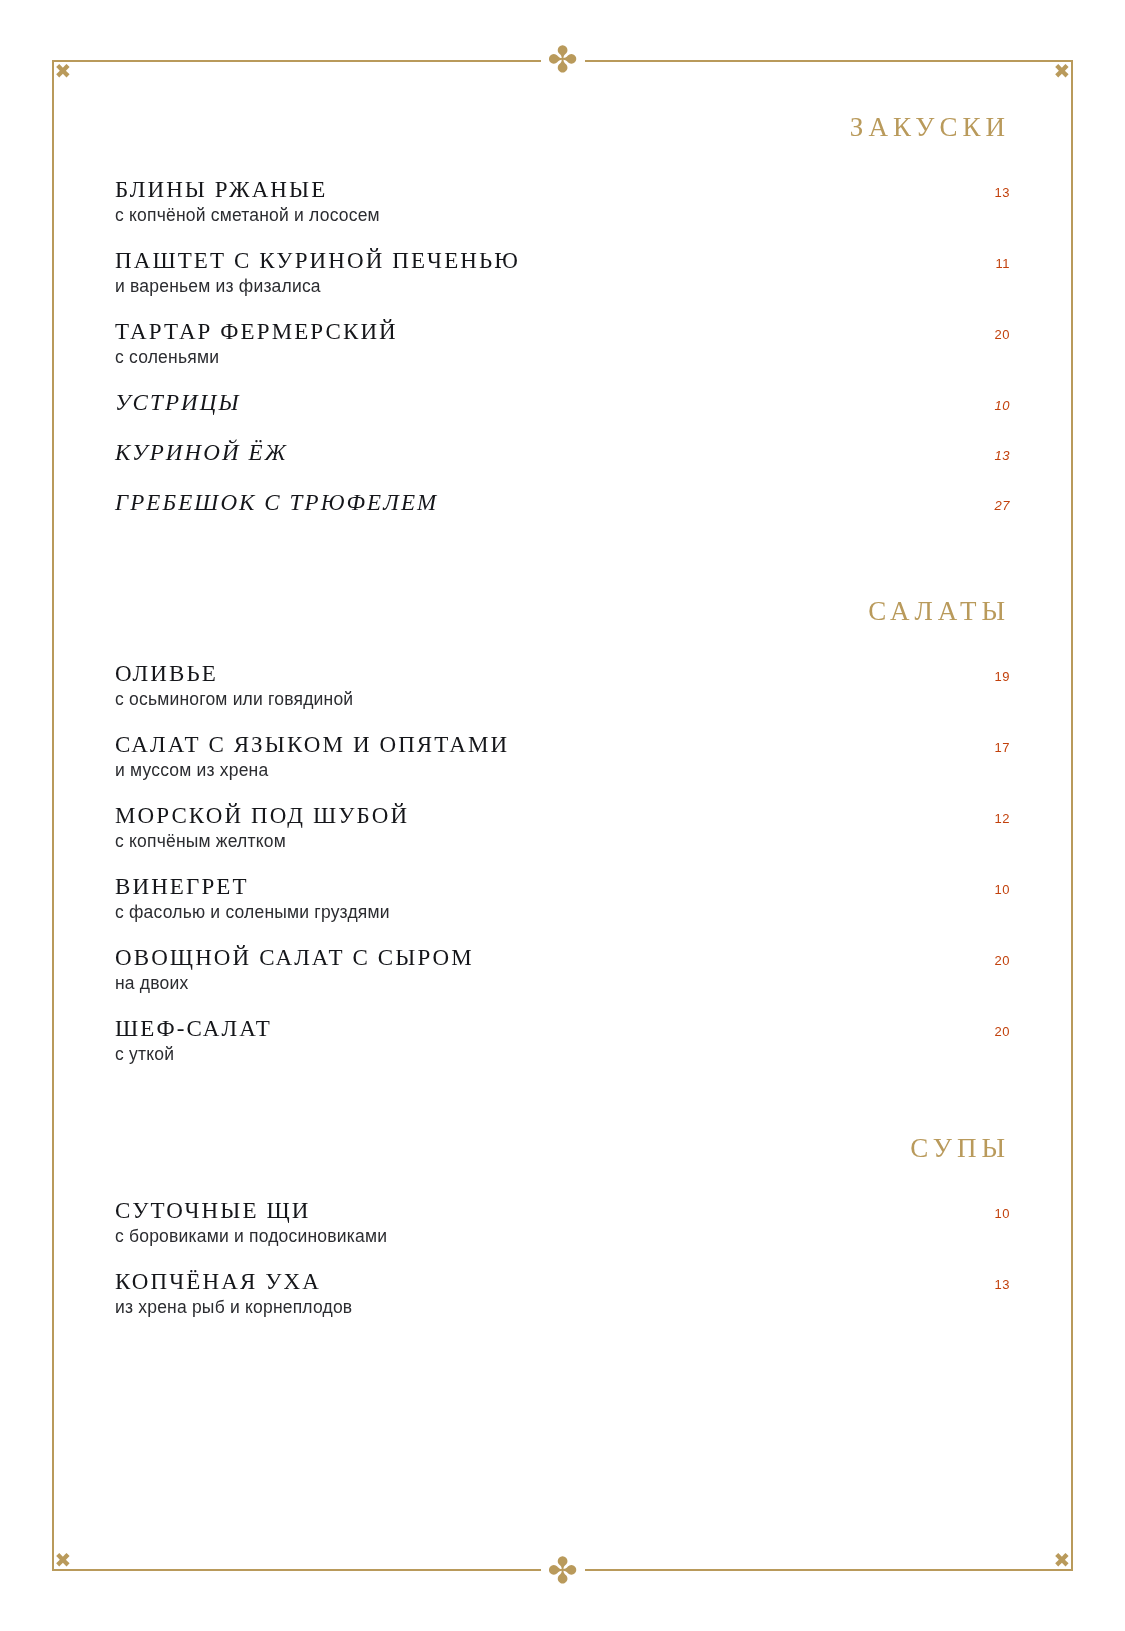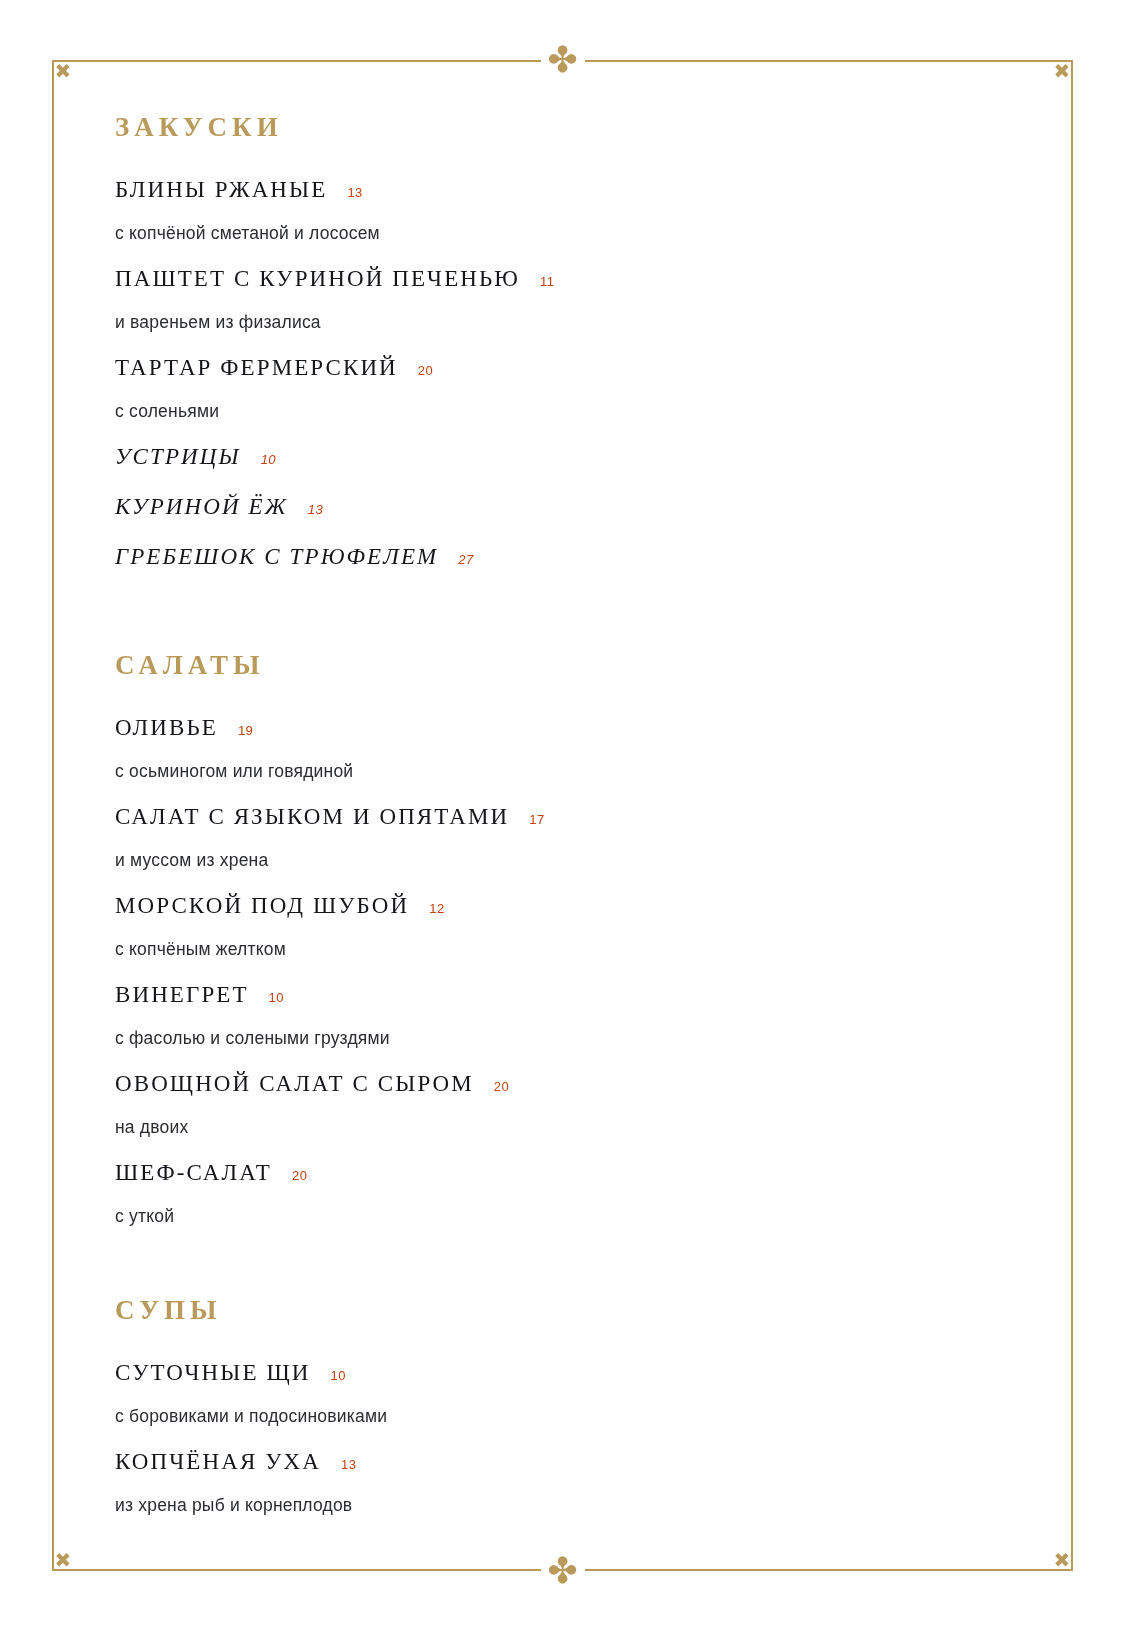--- a/index.html
+++ b/index.html
@@ -68,40 +68,41 @@
     position: absolute;
     left: 115px;
     right: 115px;
     top: 112px;
   }
 
   .section {
     margin-bottom: 0;
   }
   .section-title {
-    text-align: left;
+    text-align: right;
     color: #b99a5b;
     font-family: "Liberation Serif", serif;
     font-size: 27px;
     letter-spacing: 5px;
-    font-weight: 700;
+    font-weight: 400;
     margin: 0 0 34px 0;
   }
 
   .items {
     margin: 0;
     padding: 0;
     list-style: none;
   }
   .item {
     margin-bottom: 22px;
   }
   .item-row {
     display: flex;
     align-items: baseline;
+    justify-content: space-between;
   }
   .item-name {
     font-family: "Liberation Serif", serif;
     font-size: 23px;
     letter-spacing: 2.1px;
     color: #15161a;
     font-weight: 400;
     white-space: nowrap;
   }
   .item-price {
@@ -109,21 +110,21 @@
     font-size: 13px;
     color: #c2410c;
     letter-spacing: .5px;
     padding-left: 20px;
   }
   .item-desc {
     font-family: "Liberation Sans", sans-serif;
     font-size: 17.5px;
     color: #2b2c30;
     letter-spacing: .2px;
-    margin-top: 20px;
+    margin-top: 2px;
   }
   .item.no-desc { margin-bottom: 24px; font-style: italic; }
 
   .gap-lg { height: 56px; }
   .gap-md { height: 46px; }
 </style>
 </head>
 <body>
 
 <div class="frame">

